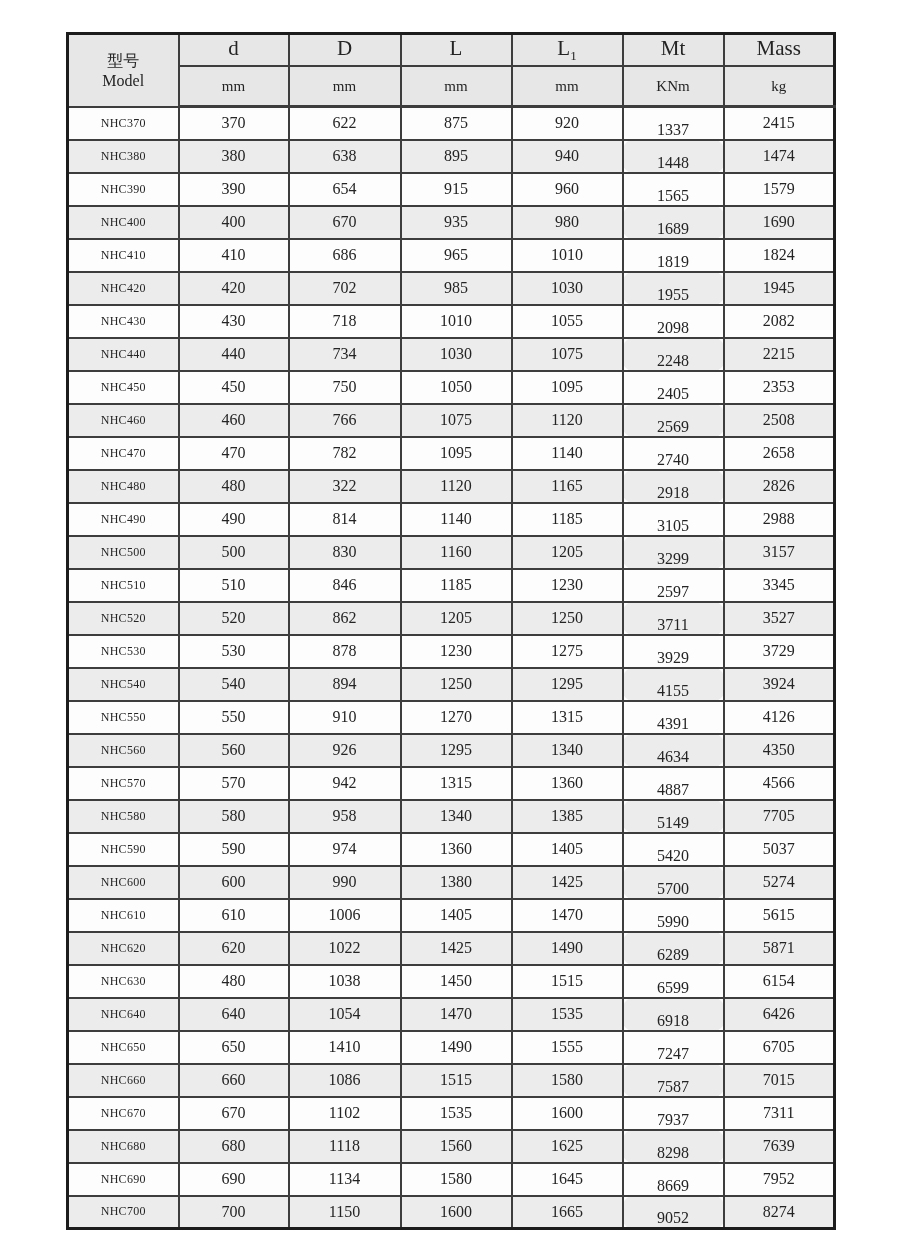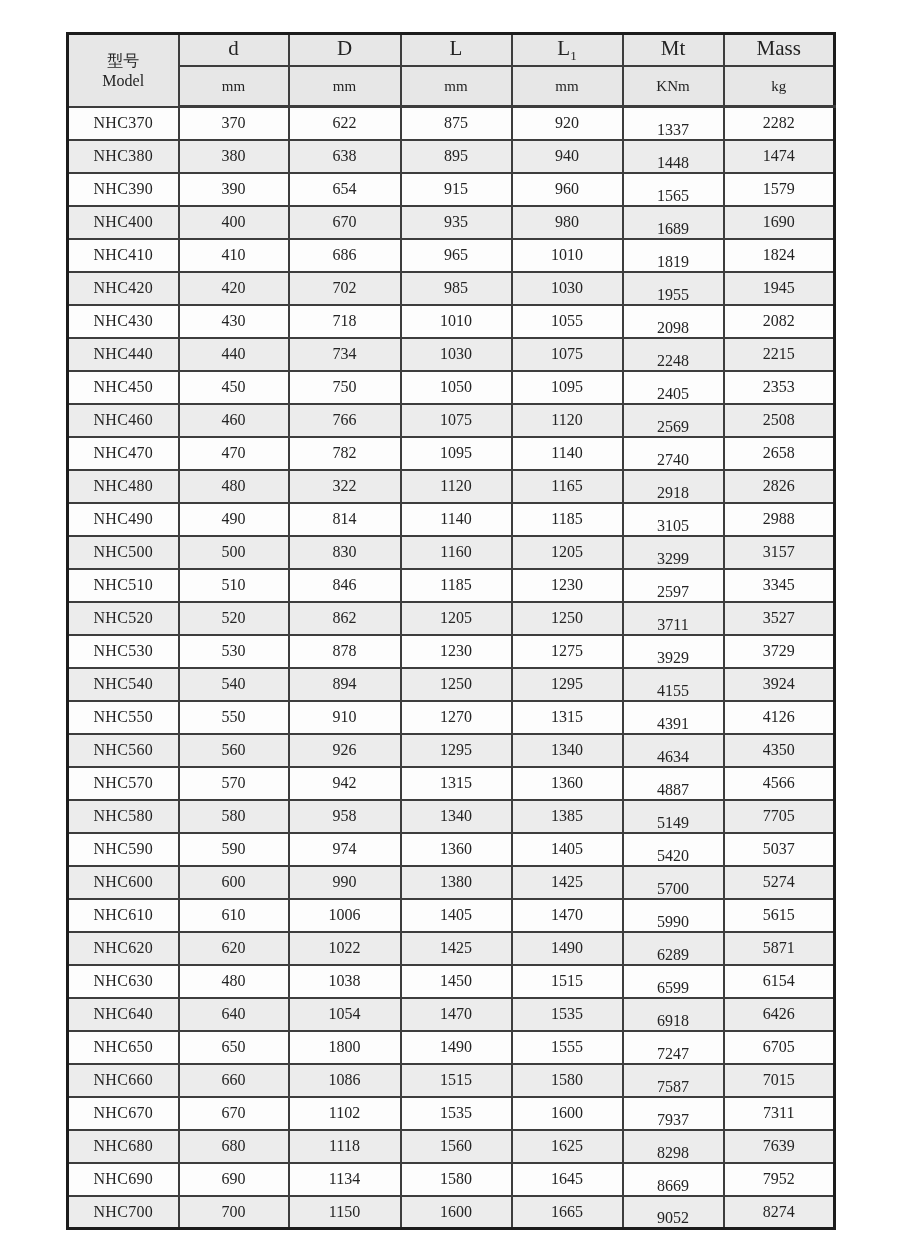--- a/index.html
+++ b/index.html
@@ -42,25 +42,26 @@
   }
   tr.hr1 th{height:30px;font-size:21px;margin-top:20px;}
   tr.hr2 th{height:38px;font-size:15px;border-bottom-width:3px;}
   th.model-th{vertical-align:middle;}
   th.model-th .cn{font-size:16px;line-height:1.25;}
   th.model-th .en{font-size:16px;line-height:1.2;}
   th sub{font-size:0.62em;}
   tbody tr{height:33px;background:var(--row-odd);}
   tbody tr.striped{background:var(--row-even);}
   tbody td{font-size:16px;}
-  td.model{font-size:16px;letter-spacing:0.3px;}
+  td.model{font-size:12px;letter-spacing:0.3px;}
   td.mt{
     vertical-align:bottom;
     padding-bottom:1px;
     line-height:1.0;
+    border-radius:10px;
   }
 </style>
 </head>
 <body>
 
 <div class="page">
   <table class="spec">
     <colgroup>
       <col style="width:111px">
       <col style="width:110px">
@@ -93,21 +94,21 @@
       </tr>
     </thead>
     <tbody>
         <tr>
     <td class="model">NHC370</td>
     <td>370</td>
     <td>622</td>
     <td>875</td>
     <td>920</td>
     <td class="mt">1337</td>
-    <td>2282</td>
+    <td>2415</td>
   </tr>
         <tr class="striped">
     <td class="model">NHC380</td>
     <td>380</td>
     <td>638</td>
     <td>895</td>
     <td>940</td>
     <td class="mt">1448</td>
     <td>1474</td>
   </tr>
@@ -341,21 +342,21 @@
     <td>640</td>
     <td>1054</td>
     <td>1470</td>
     <td>1535</td>
     <td class="mt">6918</td>
     <td>6426</td>
   </tr>
         <tr>
     <td class="model">NHC650</td>
     <td>650</td>
-    <td>1800</td>
+    <td>1410</td>
     <td>1490</td>
     <td>1555</td>
     <td class="mt">7247</td>
     <td>6705</td>
   </tr>
         <tr class="striped">
     <td class="model">NHC660</td>
     <td>660</td>
     <td>1086</td>
     <td>1515</td>

